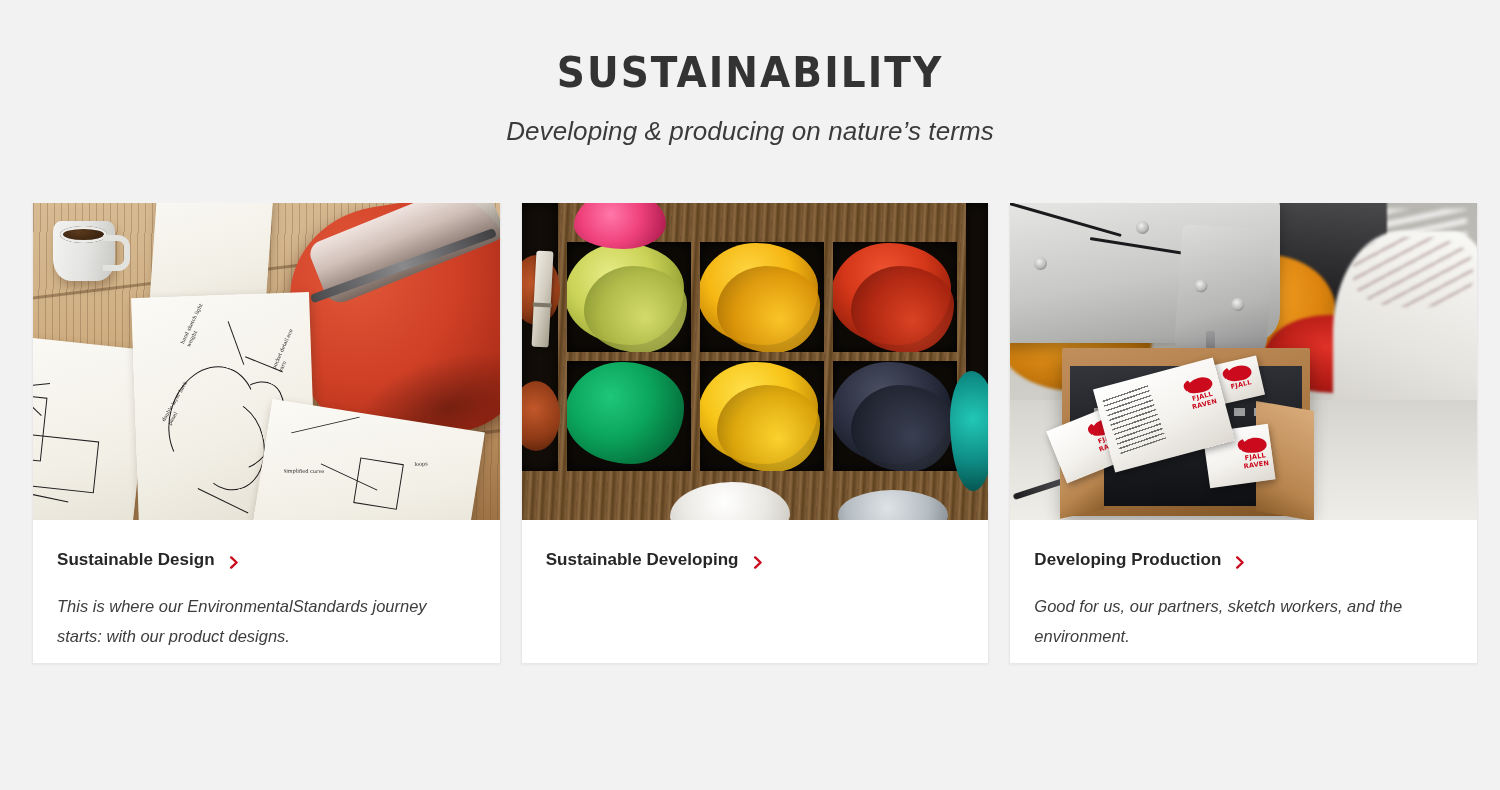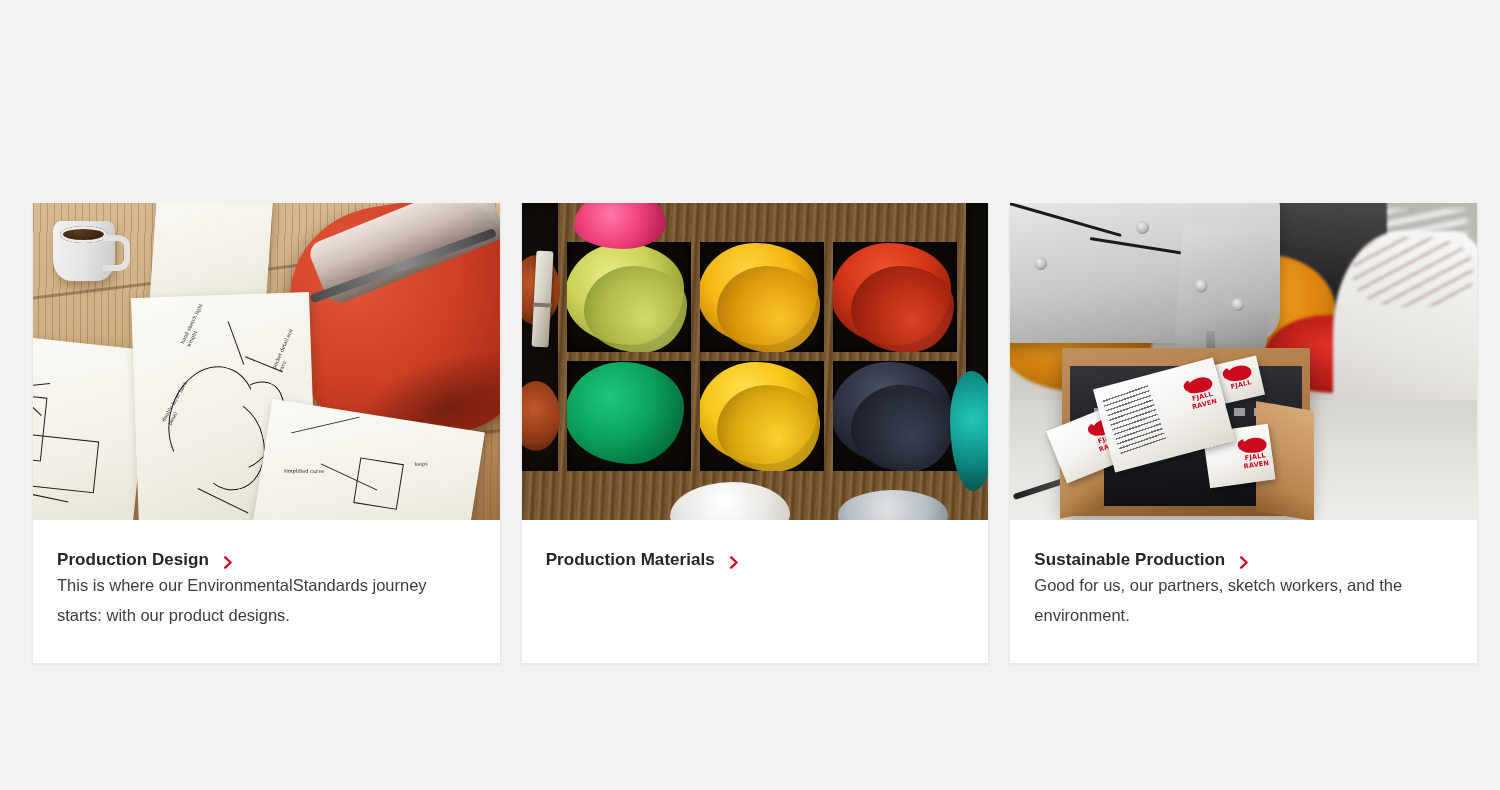--- a/index.html
+++ b/index.html
@@ -94,24 +94,26 @@
   }
 
   .chev {
     display: inline-block;
     width: 13px;
     height: 13px;
     flex: none;
   }
 
   .card-text {
+    margin-top: 21px;
     font-size: 16.5px;
     line-height: 30px;
     color: #3d3d3d;
     max-width: 400px;
+    font-style: italic;
   }
 
   
   .img-design { background: #c8a87e; }
   .wood-desk {
     position: absolute; inset: 0;
     background:
       repeating-linear-gradient(91deg,
         rgba(110,78,48,0.30) 0px, rgba(110,78,48,0.30) 1px,
         rgba(0,0,0,0) 1px, rgba(0,0,0,0) 7px),
@@ -427,20 +429,24 @@
     background: linear-gradient(90deg, #1c1c1e 0%, #4a4a4e 70%, #9a9a9c 100%);
     border-radius: 3px; transform: rotate(-18deg);
     filter: blur(0.5px);
   }
 </style>
 </head>
 <body>
 
 <div class="page">
 
+  <div class="header">
+    <div class="page-title">SUSTAINABILITY</div>
+    <div class="page-subtitle">Developing &amp; producing on nature’s terms</div>
+  </div>
 
   <div class="cards">
 
     <div class="card">
       <div class="card-media img-design">
         <div class="wood-desk"></div>
         <div class="wood-seam" style="top:62px;"></div>
         <div class="wood-seam" style="top:158px;"></div>
         <div class="wood-seam" style="top:252px;"></div>
 
@@ -479,21 +485,21 @@
           <div class="ink-line" style="left:24px; top:30px; width:70px; transform:rotate(-22deg);"></div>
           <div class="ink-line" style="left:58px; top:56px; width:62px; transform:rotate(16deg);"></div>
           <div class="ink-box" style="left:96px; top:44px; width:44px; height:46px;"></div>
           <div class="ink-note" style="left:22px; top:62px; transform:rotate(-8deg);">simplified curve</div>
           <div class="ink-note" style="left:150px; top:34px; transform:rotate(-10deg);">loops</div>
         </div>
       </div>
 
       <div class="card-body">
         <div class="card-heading">
-          <span>Production Design</span>
+          <span>Sustainable Design</span>
           <span class="chev">
             <svg viewBox="0 0 13 13" width="13" height="13" aria-hidden="true">
               <path d="M3.2 1.4 L8.6 6.5 L3.2 11.6" fill="none" stroke="#cc0a1e" stroke-width="2.4" stroke-linecap="round" stroke-linejoin="round"></path>
             </svg>
           </span>
         </div>
         <div class="card-text">This is where our EnvironmentalStandards journey starts: with our product designs.</div>
       </div>
     </div>
 
@@ -529,21 +535,21 @@
         <div class="rust-tuft rust-a"></div>
         <div class="rust-tuft rust-b"></div>
         <div class="teal-tuft"></div>
         <div class="white-tuft"></div>
         <div class="grey-tuft"></div>
         <div class="clothespin"></div>
       </div>
 
       <div class="card-body">
         <div class="card-heading">
-          <span>Production Materials</span>
+          <span>Sustainable Developing</span>
           <span class="chev">
             <svg viewBox="0 0 13 13" width="13" height="13" aria-hidden="true">
               <path d="M3.2 1.4 L8.6 6.5 L3.2 11.6" fill="none" stroke="#cc0a1e" stroke-width="2.4" stroke-linecap="round" stroke-linejoin="round"></path>
             </svg>
           </span>
         </div>
       </div>
     </div>
 
     <div class="card">
@@ -610,21 +616,21 @@
           <div class="brand">
             <div class="brand-fox"></div>
             <div class="brand-name">FJALL</div>
             <div class="brand-name">RAVEN</div>
           </div>
         </div>
       </div>
 
       <div class="card-body">
         <div class="card-heading">
-          <span>Sustainable Production</span>
+          <span>Developing Production</span>
           <span class="chev">
             <svg viewBox="0 0 13 13" width="13" height="13" aria-hidden="true">
               <path d="M3.2 1.4 L8.6 6.5 L3.2 11.6" fill="none" stroke="#cc0a1e" stroke-width="2.4" stroke-linecap="round" stroke-linejoin="round"></path>
             </svg>
           </span>
         </div>
         <div class="card-text">Good for us, our partners, sketch workers, and the environment.</div>
       </div>
     </div>
 

